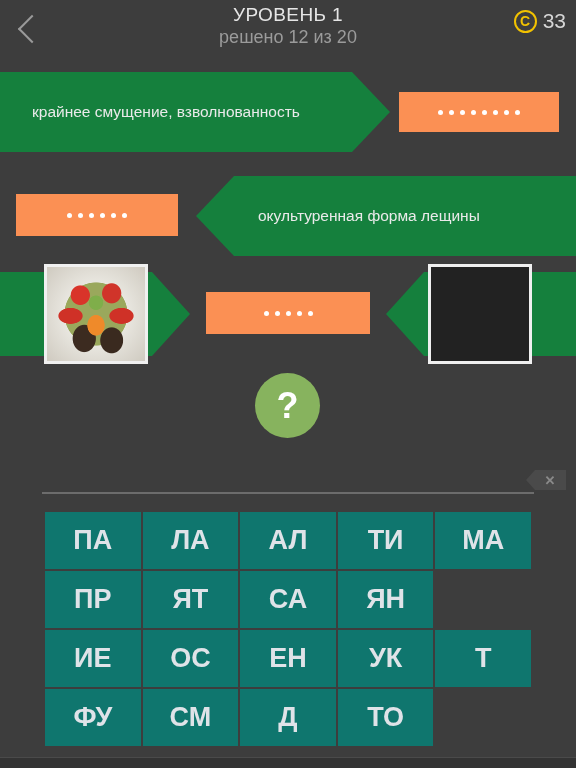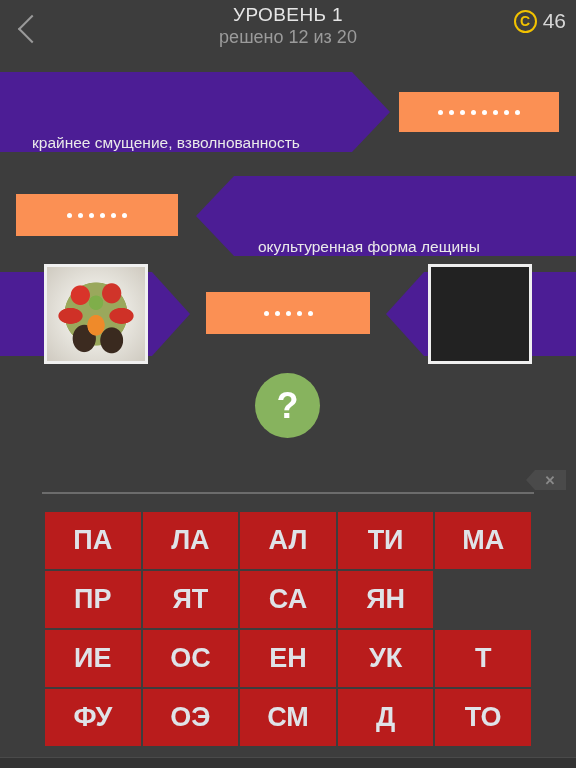--- a/index.html
+++ b/index.html
@@ -33,22 +33,22 @@
     color: #f2c200; font-size: 14px; font-weight: bold; line-height: 1;
   }
   .coin-count { color: #d6d6d6; font-size: 21px; }
 
   
   .clue-area { position: absolute; left: 0; top: 58px; width: 576px; height: 310px; }
   .row { position: absolute; left: 0; width: 576px; }
 
   .banner {
     position: absolute;
-    background: #4c1d95;
-    display: flex; align-items: flex-end;
+    background: #15803d;
+    display: flex; align-items: center;
   }
   .banner.right-tip { clip-path: polygon(0 0, calc(100% - 38px) 0, 100% 50%, calc(100% - 38px) 100%, 0 100%); }
   .banner.left-tip  { clip-path: polygon(38px 0, 100% 0, 100% 100%, 38px 100%, 0 50%); }
   .banner-text { color: #eaeaea; font-size: 15.5px; }
 
   .answer-box {
     position: absolute; background: #fb9054;
     display: flex; align-items: center; justify-content: center;
   }
   .dots { display: flex; gap: 6px; }
@@ -100,21 +100,21 @@
     color: #8a8a8a; font-size: 13px; font-weight: bold; padding-left: 8px;
   }
 
   .divider { position: absolute; left: 42px; top: 492px; width: 492px; height: 2px; background: #6c6c6c; }
 
   
   .grid { position: absolute; left: 44px; top: 511px; width: 488px; }
   .grid-row { display: flex; }
   .tile {
     width: 97.6px; height: 59px;
-    background: #b91c1c;
+    background: #0f766e;
     border: 1px solid #3d3d3d;
     display: flex; align-items: center; justify-content: center;
     color: #dfe3e8; font-size: 27px; font-weight: bold;
   }
   .bottom-bar { position: absolute; left: 0; top: 757px; width: 576px; height: 11px; background: #333333; border-top: 1px solid #4a4a4a; }
 </style>
 </head>
 <body>
 
 <div id="app">
@@ -122,21 +122,21 @@
   <div class="header">
     <div class="back-btn">
       <div class="chev"></div>
     </div>
     <div class="title-wrap">
       <div class="level-title">УРОВЕНЬ 1</div>
       <div class="level-sub">решено 12 из 20</div>
     </div>
     <div class="coin-wrap">
       <div class="coin">C</div>
-      <div class="coin-count">46</div>
+      <div class="coin-count">33</div>
     </div>
   </div>
 
   <div class="clue-area">
 
     <div class="row" style="top:14px;height:80px;">
       <div class="banner right-tip" style="left:0;top:0;width:390px;height:80px;padding-left:32px;">
         <span class="banner-text">крайнее смущение, взволнованность</span>
       </div>
       <div class="answer-box" style="left:399px;top:20px;width:160px;height:40px;">
@@ -219,21 +219,20 @@
     </div>
     <div class="grid-row">
       <div class="tile">ИЕ</div>
       <div class="tile">ОС</div>
       <div class="tile">ЕН</div>
       <div class="tile">УК</div>
       <div class="tile">Т</div>
     </div>
     <div class="grid-row">
       <div class="tile">ФУ</div>
-      <div class="tile">ОЭ</div>
       <div class="tile">СМ</div>
       <div class="tile">Д</div>
       <div class="tile">ТО</div>
     </div>
   </div>
 
   <div class="bottom-bar"></div>
 </div>
 
 </body></html>

